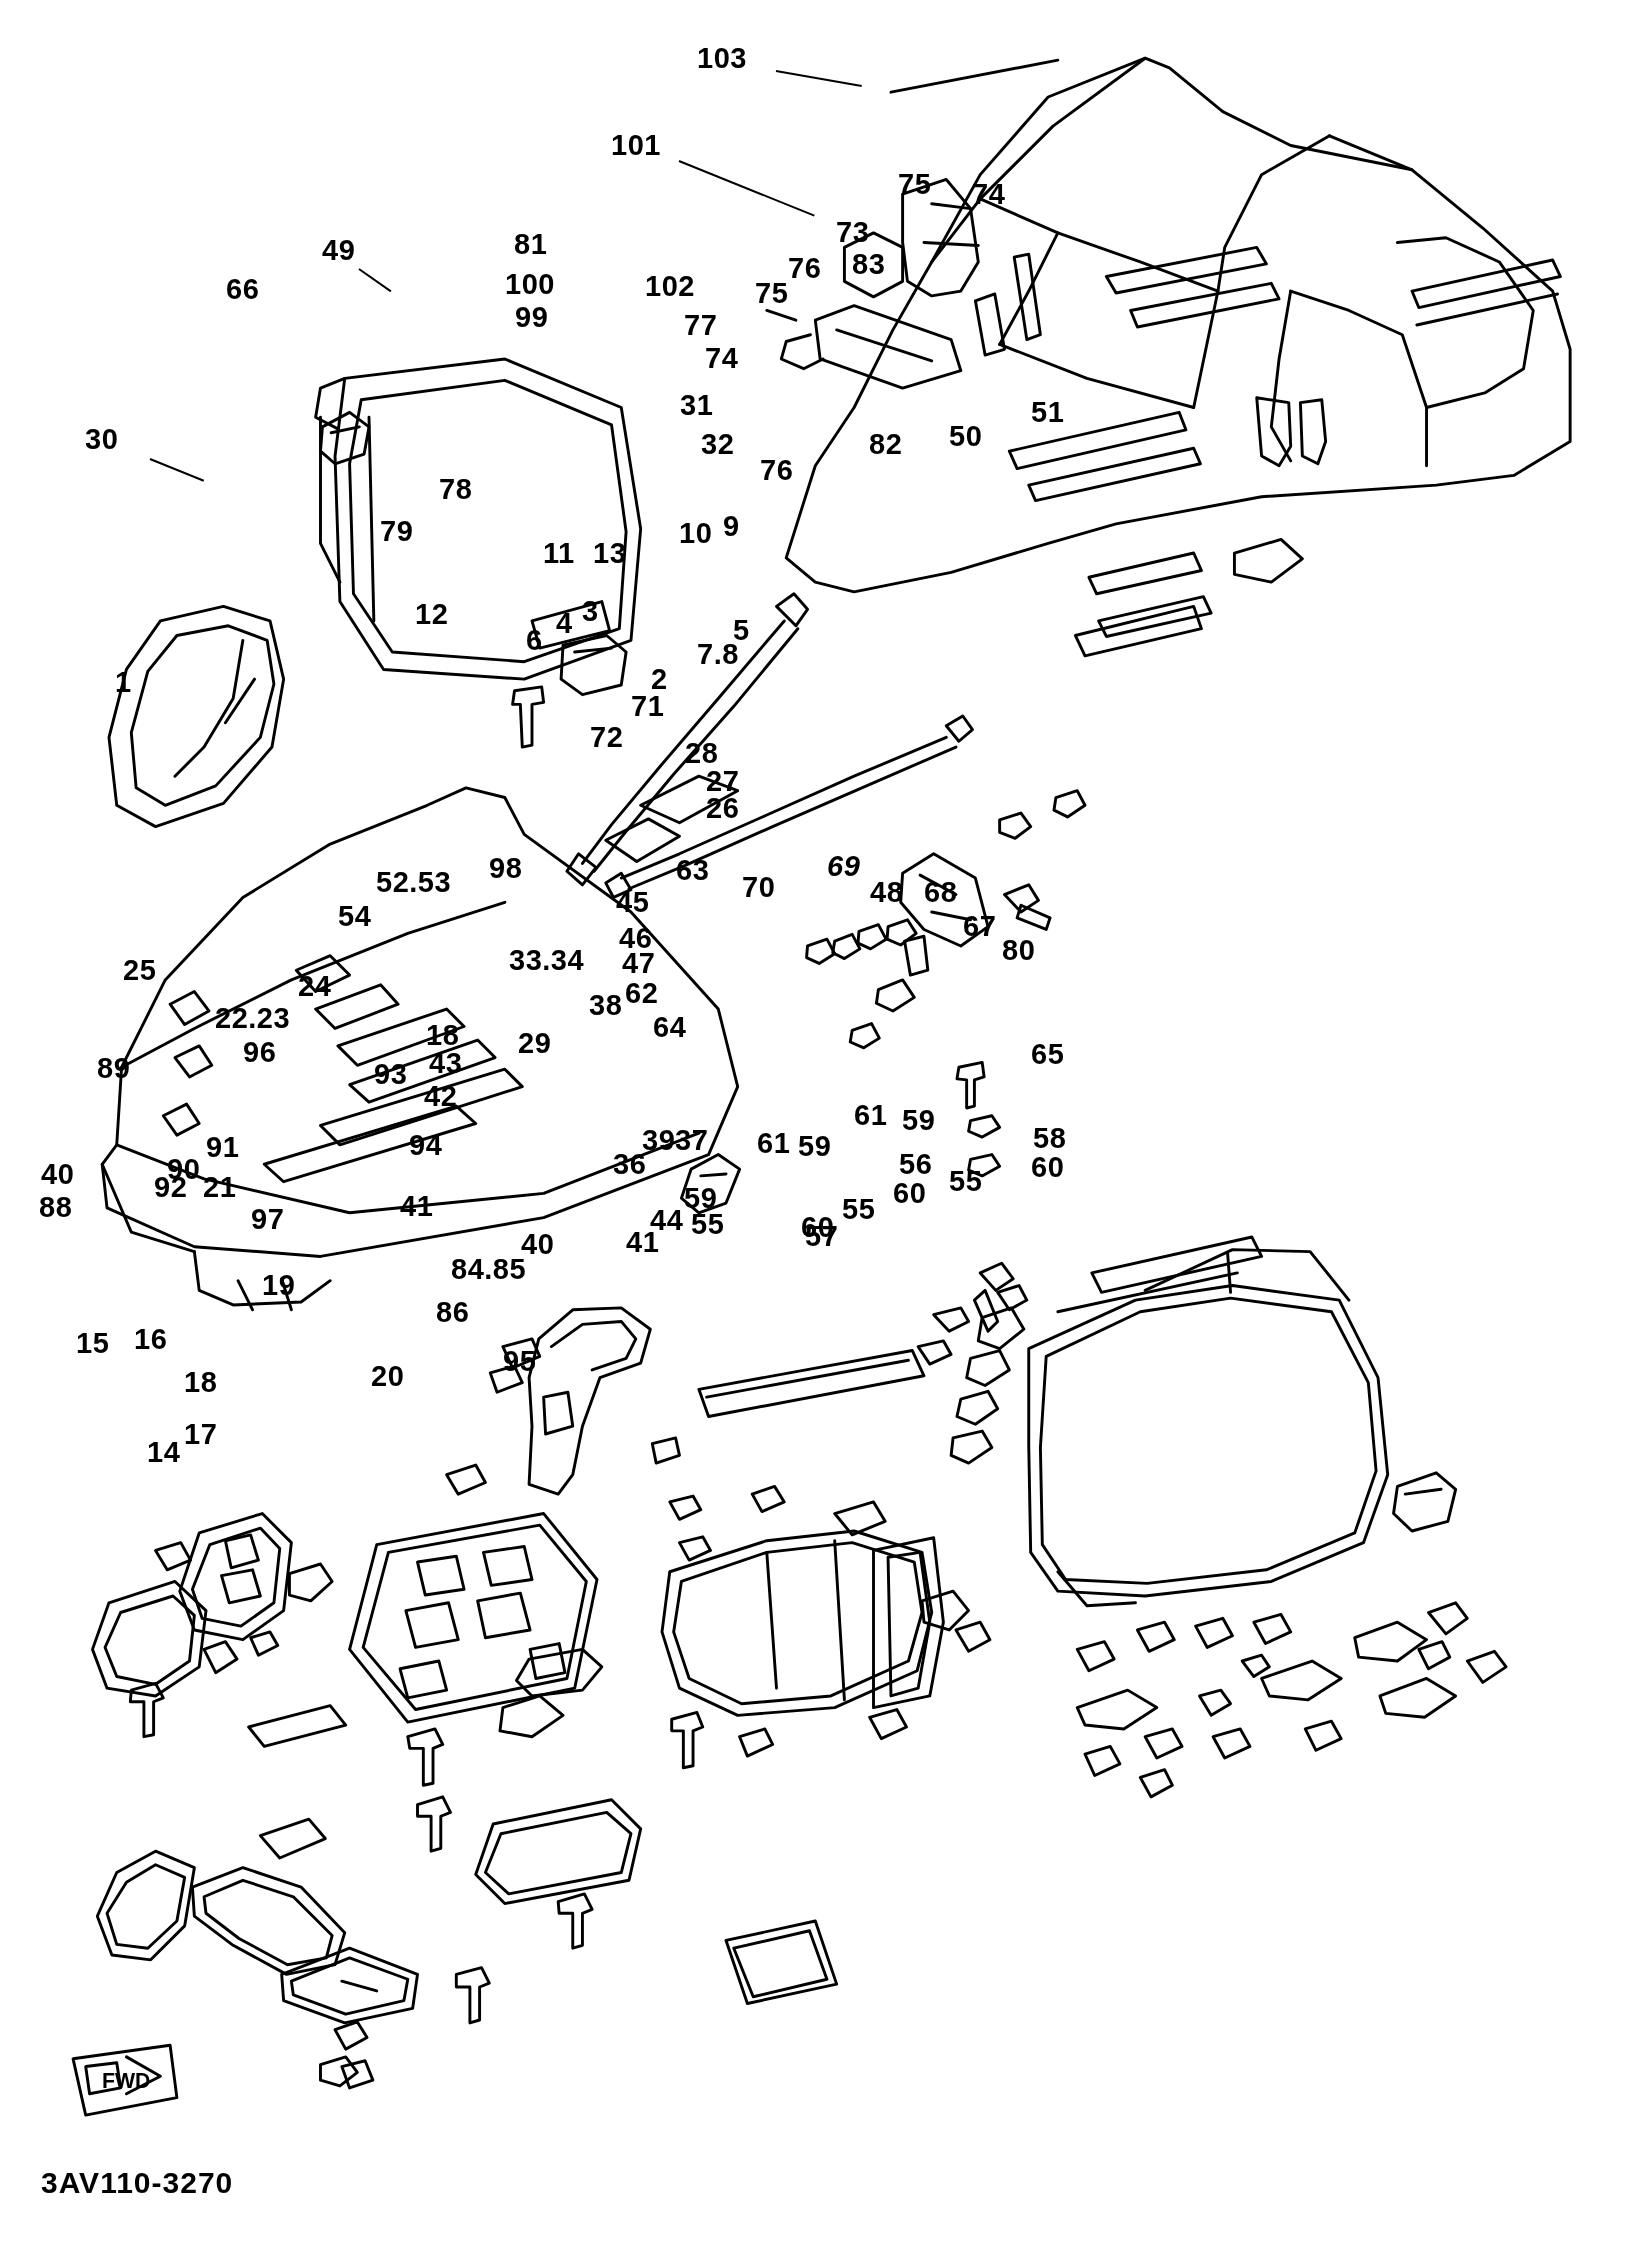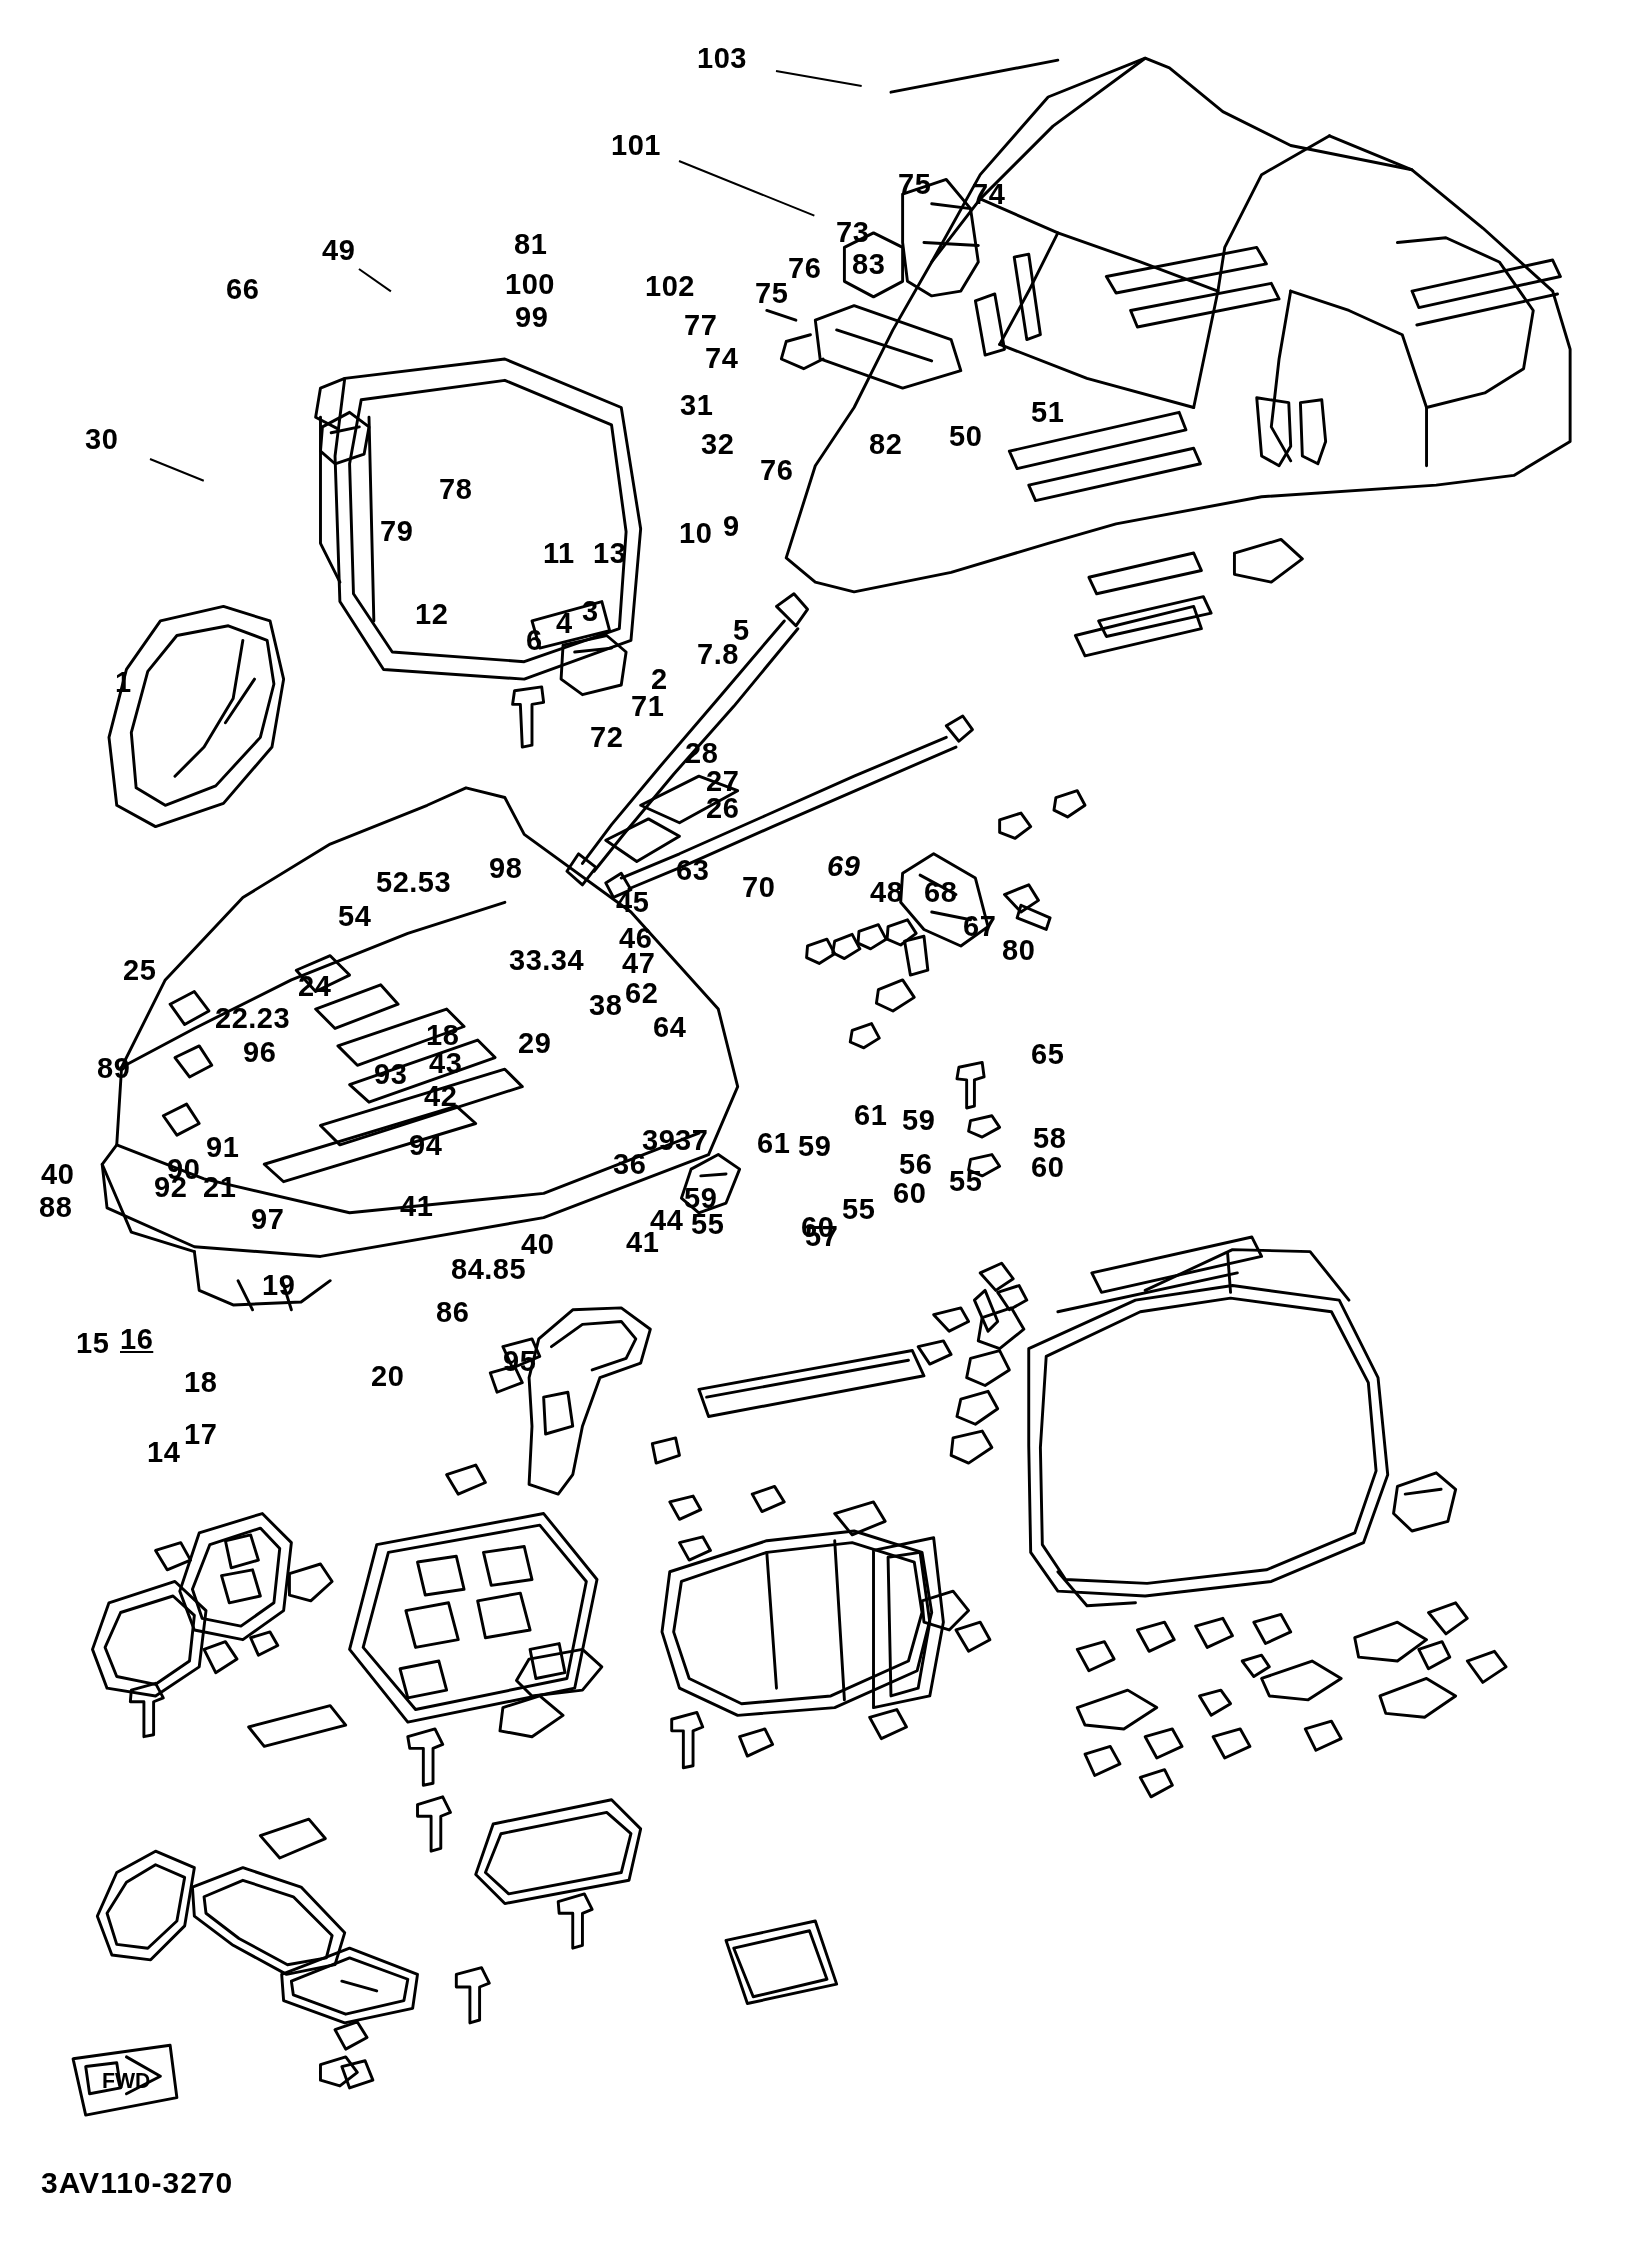--- a/index.html
+++ b/index.html
@@ -394,21 +394,21 @@
       <div class="callout" style="left: 251px; top: 1205px;">97</div>
       <div class="callout" style="left: 650px; top: 1206px;">44</div>
       <div class="callout" style="left: 691px; top: 1210px;">55</div>
       <div class="callout" style="left: 801px; top: 1213px;">60</div>
       <div class="callout" style="left: 521px; top: 1230px;">40</div>
       <div class="callout" style="left: 626px; top: 1228px;">41</div>
       <div class="callout" style="left: 451px; top: 1255px;">84.85</div>
       <div class="callout" style="left: 262px; top: 1271px;">19</div>
       <div class="callout" style="left: 436px; top: 1298px;">86</div>
       <div class="callout" style="left: 76px; top: 1329px;">15</div>
-      <div class="callout" style="left: 120px; top: 1325px; text-decoration: underline;">16</div>
+      <div class="callout" style="left: 134px; top: 1325px;">16</div>
       <div class="callout" style="left: 147px; top: 1438px;">14</div>
       <div class="callout" style="left: 184px; top: 1368px;">18</div>
       <div class="callout" style="left: 371px; top: 1362px;">20</div>
       <div class="callout" style="left: 503px; top: 1347px;">95</div>
       <div class="callout" style="left: 184px; top: 1420px;">17</div>
     </div>
 
   <div id="diagram-code">3AV110-3270</div>
   <div class="fwd-label" style="left:102px; top:2069px;">FWD</div>
 

